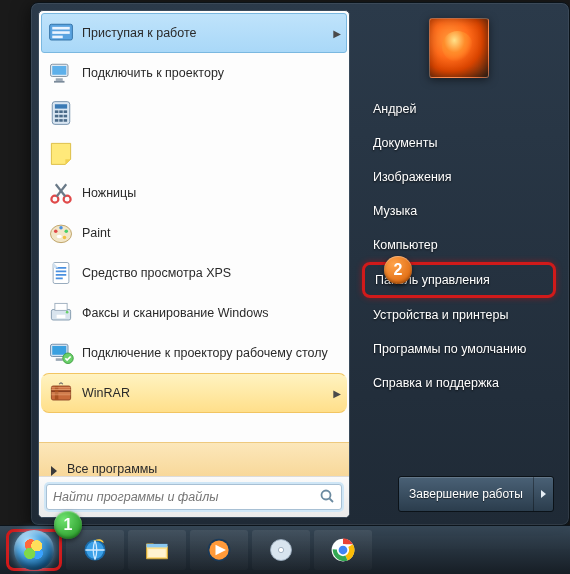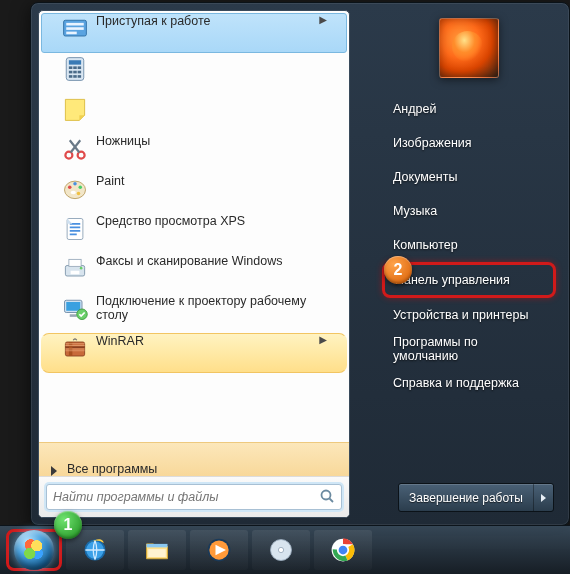--- a/index.html
+++ b/index.html
@@ -22,23 +22,23 @@
   .left-pane {
     width: 312px;
     background: #fdfdfd;
     border-radius: 5px;
     border: 1px solid #3a4b5c;
     display: flex; flex-direction: column;
     overflow: hidden;
   }
   .program-list { flex: 1; padding: 2px; }
   .program-item {
-    display: flex; 
+    display: flex; align-items: center;
     height: 40px;
-    padding: 0 16px;
+    padding: 0 2px;
     position: relative;
     cursor: pointer;
     border: 1px solid transparent;
     border-radius: 3px;
   }
   .program-item.highlighted {
     background: linear-gradient(to bottom, #bfe3fb, #a9d8f8);
     border: 1px solid #7ab8e0;
   }
   .program-item .app-icon {
@@ -91,21 +91,20 @@
     color: #444; font-style: italic;
     background: transparent;
   }
   .search-box .mag { color: #6b8aa0; }
 
   .right-pane {
     flex: 1;
     display: flex; flex-direction: column;
     padding: 2px 6px 6px 12px;
     position: relative;
-    margin-left: 20px;
   }
   .avatar-wrap {
     display: flex; justify-content: center;
     padding: 6px 0 14px;
   }
   .avatar {
     width: 60px; height: 60px;
     border: 1px solid rgba(255,255,255,0.25);
     background: radial-gradient(circle at 35% 35%, #ff9a3c 0%, #ff6b1a 35%, #d94400 60%, #302218 100%);
     box-shadow: 0 2px 8px rgba(0,0,0,0.5), inset 0 0 10px rgba(0,0,0,0.3);
@@ -135,21 +134,21 @@
     border: 3px solid #d11a1a;
     border-radius: 8px;
     box-shadow: 0 0 6px rgba(255,0,0,0.4);
     height: 36px;
   }
 
   .shutdown-row {
     display:flex; justify-content:flex-end; padding: 6px 2px 0;
   }
   .shutdown {
-    display:flex; align-items:stretch; height:29px;
+    display:flex; align-items:stretch; height:36px;
     border:1px solid #0b1218; border-radius:3px; overflow:hidden;
     background: linear-gradient(to bottom, #4a6176, #2b3d4d);
     box-shadow: inset 0 1px 0 rgba(255,255,255,0.15);
   }
   .shutdown .main { display:flex; align-items:center; padding:0 10px; color:#fff; text-shadow:0 1px 1px rgba(0,0,0,0.6); font-size:12px; cursor:pointer; }
   .shutdown .split { width:20px; display:flex; align-items:center; justify-content:center; border-left:1px solid rgba(0,0,0,0.35); cursor:pointer; }
   .shutdown .split .tri { width:0;height:0;border-top:4px solid transparent;border-bottom:4px solid transparent;border-left:5px solid #e6eef5; }
 
   
   .taskbar {
@@ -212,20 +211,31 @@
               <rect x="3" y="6" width="26" height="18" rx="2" fill="#5aa3e0" stroke="#2a6aa0"></rect>
               <rect x="6" y="9" width="20" height="3" fill="#eaf4ff"></rect>
               <rect x="6" y="14" width="20" height="3" fill="#eaf4ff"></rect>
               <rect x="6" y="19" width="12" height="3" fill="#eaf4ff"></rect>
             </svg>
         </span>
         <span class="label">Приступая к работе</span>
         <span class="arrow">▶</span>
       </div>
 
+      <div class="program-item">
+        <span class="app-icon">
+          <svg class="ic" viewBox="0 0 32 32">
+              <rect x="4" y="6" width="20" height="14" rx="2" fill="#dfe9f2" stroke="#7a8a9a"></rect>
+              <rect x="6" y="8" width="16" height="10" fill="#5eb0ea"></rect>
+              <rect x="10" y="22" width="8" height="3" fill="#9aa8b5"></rect>
+              <rect x="8" y="25" width="12" height="2" fill="#7a8a9a"></rect>
+            </svg>
+        </span>
+        <span class="label">Подключить к проектору</span>
+      </div>
 
       <div class="program-item">
         <span class="app-icon">
           <svg class="ic" viewBox="0 0 32 32">
               <rect x="6" y="3" width="20" height="26" rx="3" fill="#d9e6f2" stroke="#6a88a5"></rect>
               <rect x="9" y="6" width="14" height="5" fill="#3a7ab5"></rect>
               <g fill="#4a6a88">
                 <rect x="9" y="13" width="4" height="3"></rect>
                 <rect x="14" y="13" width="4" height="3"></rect>
                 <rect x="19" y="13" width="4" height="3"></rect>
@@ -346,24 +356,24 @@
 
   <div class="right-pane">
     <div class="avatar-wrap">
       <div class="avatar"></div>
     </div>
     <div class="right-items">
       <div class="right-item">
           <span>Андрей</span>
         </div>
       <div class="right-item">
+          <span>Документы</span>
+        </div>
+      <div class="right-item">
           <span>Изображения</span>
-        </div>
-      <div class="right-item">
-          <span>Документы</span>
         </div>
       <div class="right-item">
           <span>Музыка</span>
         </div>
       <div class="right-item">
           <span>Компьютер</span>
         </div>
       <div class="right-item callout">
           <span>Панель управления</span>
         </div>

